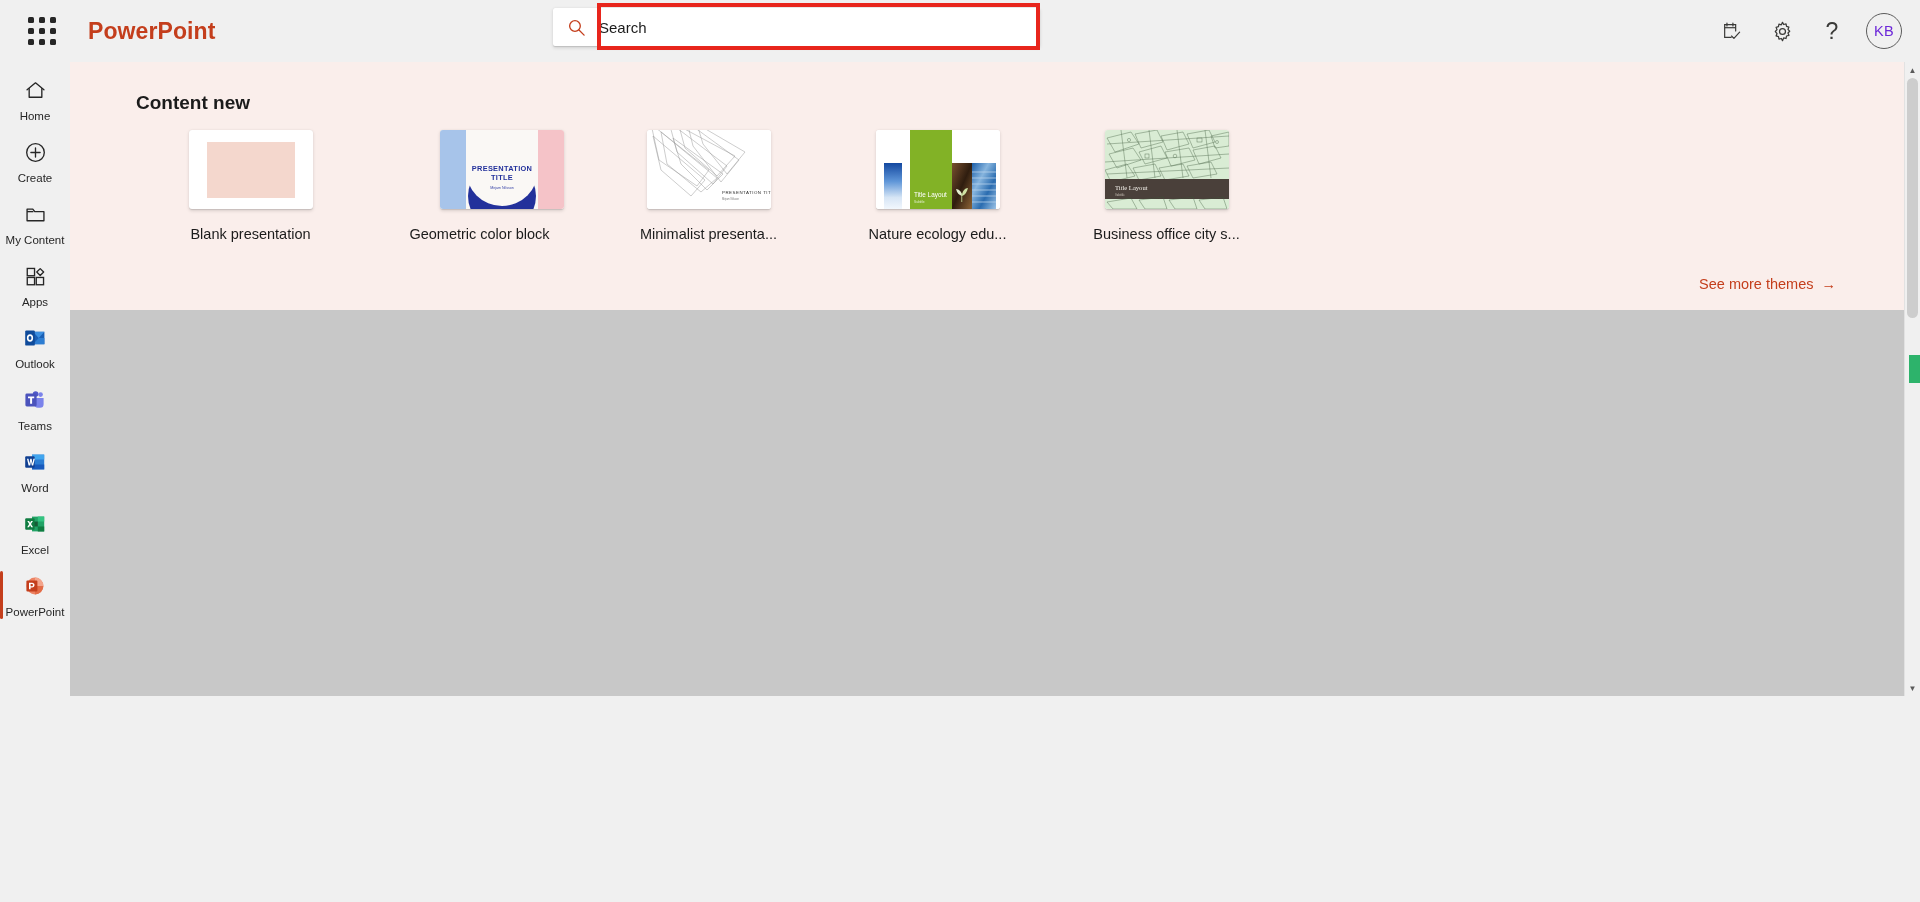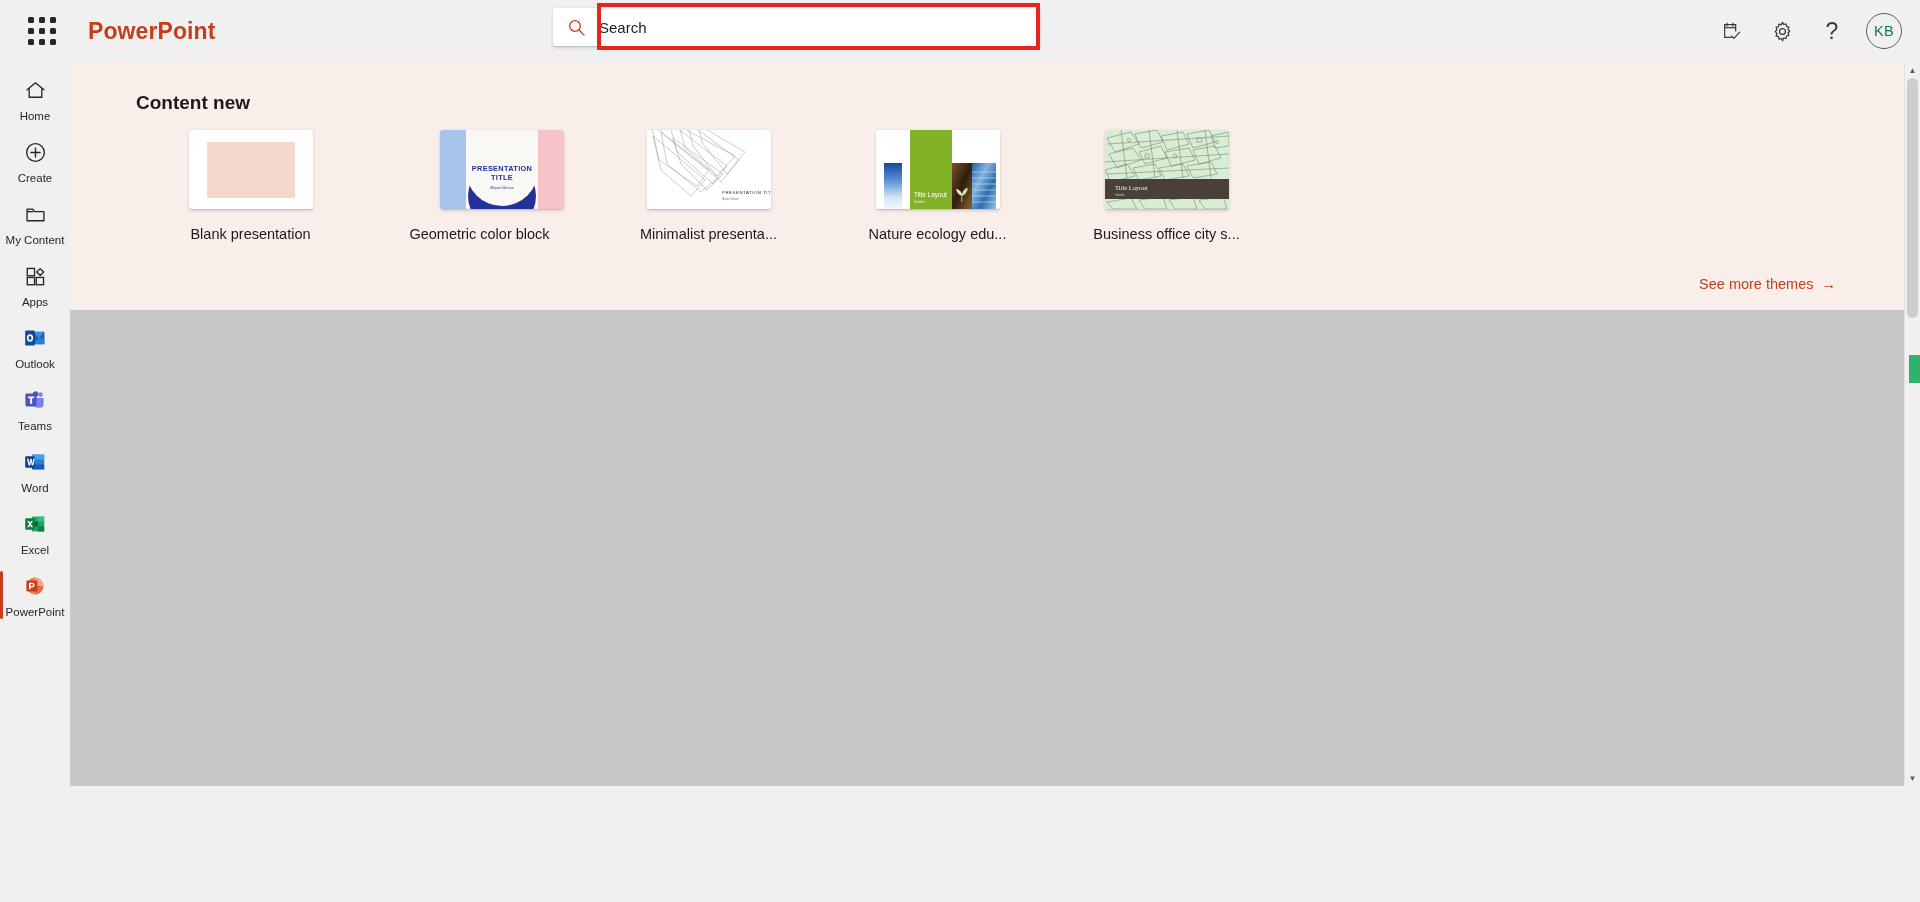--- a/index.html
+++ b/index.html
@@ -2,21 +2,21 @@
 <html><head>
 <meta charset="utf-8">
 <style>
   * { box-sizing: border-box; margin: 0; padding: 0; }
   html, body {
     width: 1920px; height: 902px;
     font-family: "Liberation Sans", sans-serif;
     background: #f0f0f0;
     overflow: hidden;
   }
-  .app { position: relative; width: 1920px; height: 786px; display: flex; flex-direction: column; }
+  .app { position: relative; width: 1920px; height: 696px; display: flex; flex-direction: column; }
 
   
   .topbar {
     height: 62px; min-height: 62px;
     background: #f0f0f0;
     display: flex; align-items: center;
     position: relative;
     z-index: 5;
   }
   .waffle {
@@ -53,21 +53,21 @@
   .topright {
     position: absolute; right: 10px; top: 0; height: 62px;
     display: flex; align-items: center; gap: 6px;
   }
   .tr-btn {
     width: 44px; height: 44px; display: flex; align-items: center; justify-content: center;
     cursor: pointer; border-radius: 3px; color: #3a3a38;
   }
   .avatar {
     width: 36px; height: 36px; border-radius: 50%;
-    border: 1px solid #5c5c5c; color: #0f766e;
+    border: 1px solid #5c5c5c; color: #6d28d9;
     display: flex; align-items: center; justify-content: center;
     font-size: 14.5px; letter-spacing: .3px; margin-left: 6px; margin-right: 8px;
     cursor: pointer; background: #f0f0f0;
   }
 
   
   .body { flex: 1; display: flex; min-height: 0; }
 
   
   .rail {

